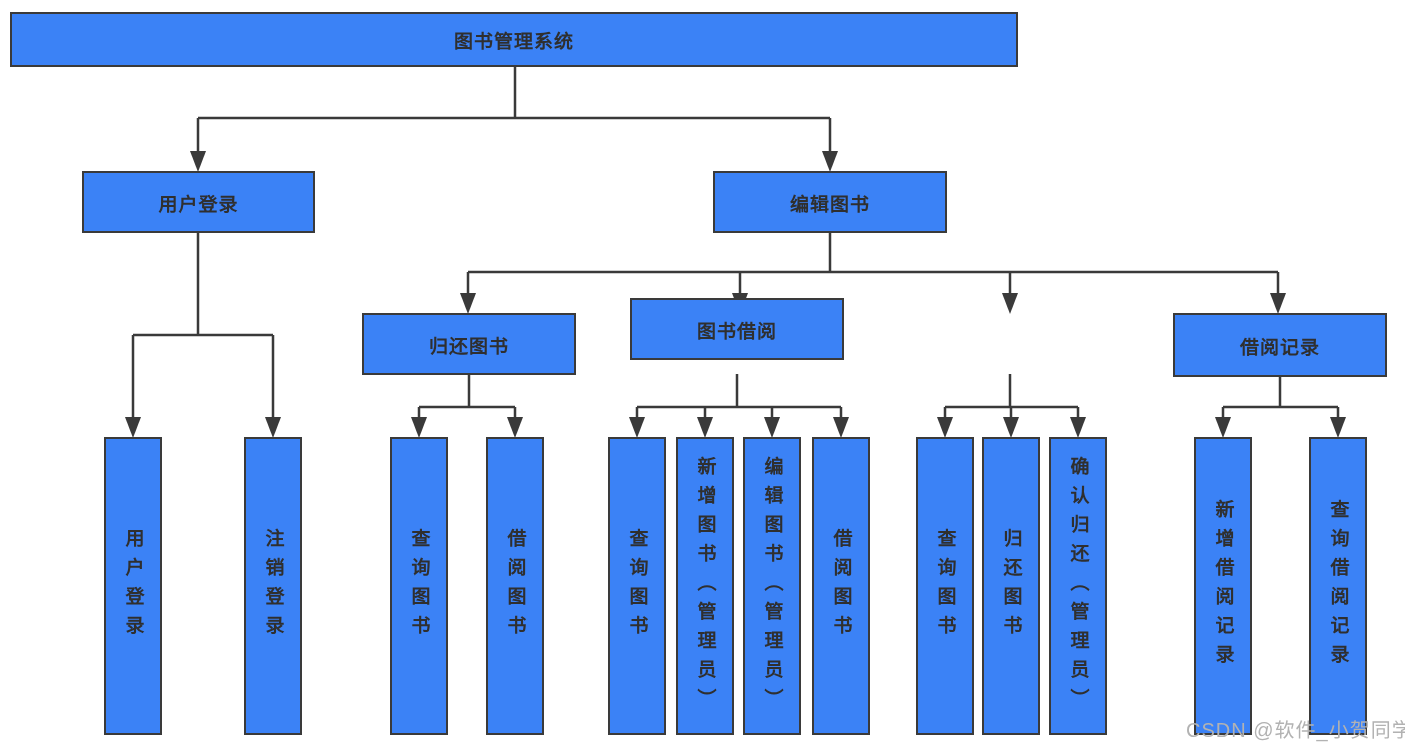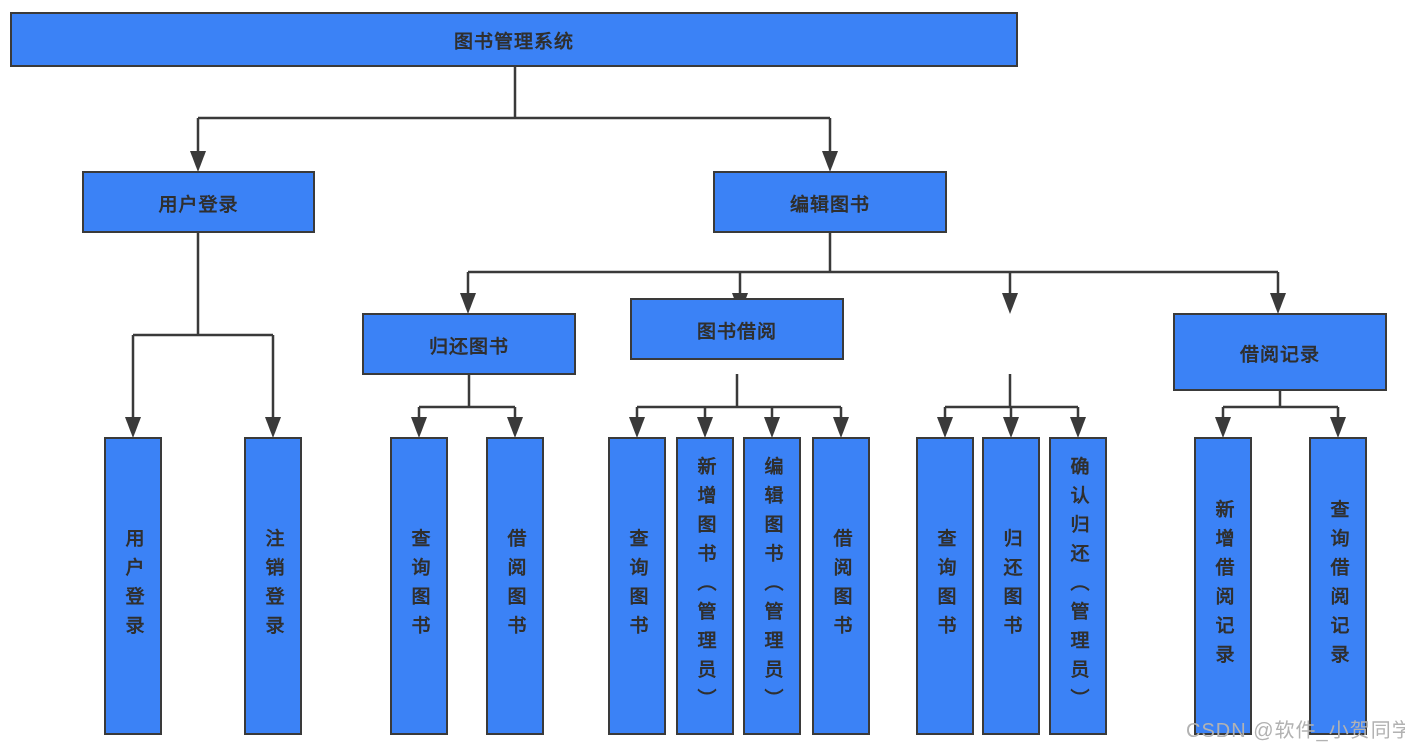--- a/index.html
+++ b/index.html
@@ -75,21 +75,21 @@
     </g>
   </svg>
 
   <div class="node" style="left:10px;top:12px;width:1008px;height:55px;">图书管理系统</div>
 
   <div class="node" style="left:82px;top:171px;width:233px;height:62px;">用户登录</div>
   <div class="node" style="left:713px;top:171px;width:234px;height:62px;">编辑图书</div>
 
   <div class="node" style="left:362px;top:313px;width:214px;height:62px;">归还图书</div>
   <div class="node" style="left:630px;top:298px;width:214px;height:62px;">图书借阅</div>
-  <div class="node" style="left:1173px;top:313px;width:214px;height:78px;">借阅记录</div>
+  <div class="node" style="left:1173px;top:313px;width:214px;height:64px;">借阅记录</div>
 
   <div class="node vnode" style="left:104px;top:437px;width:58px;height:298px;">用户登录</div>
   <div class="node vnode" style="left:244px;top:437px;width:58px;height:298px;">注销登录</div>
 
   <div class="node vnode" style="left:390px;top:437px;width:58px;height:298px;">查询图书</div>
   <div class="node vnode" style="left:486px;top:437px;width:58px;height:298px;">借阅图书</div>
 
   <div class="node vnode" style="left:608px;top:437px;width:58px;height:298px;">查询图书</div>
   <div class="node vnode" style="left:676px;top:437px;width:58px;height:298px;">新增图书（管理员）</div>
   <div class="node vnode" style="left:743px;top:437px;width:58px;height:298px;">编辑图书（管理员）</div>

